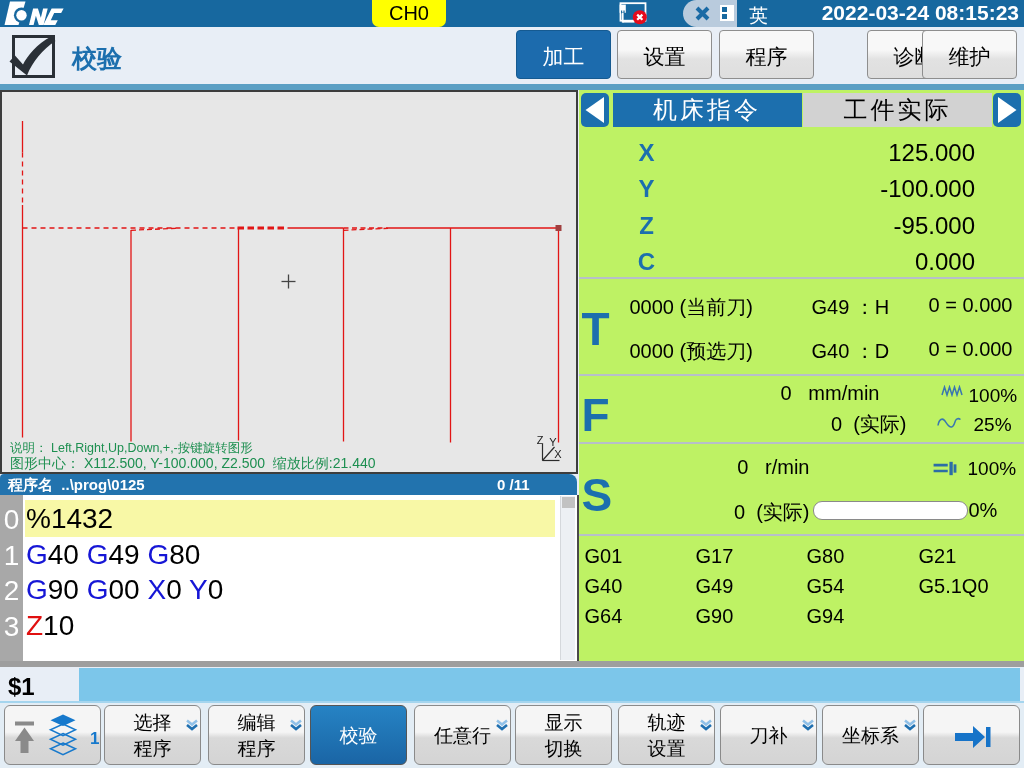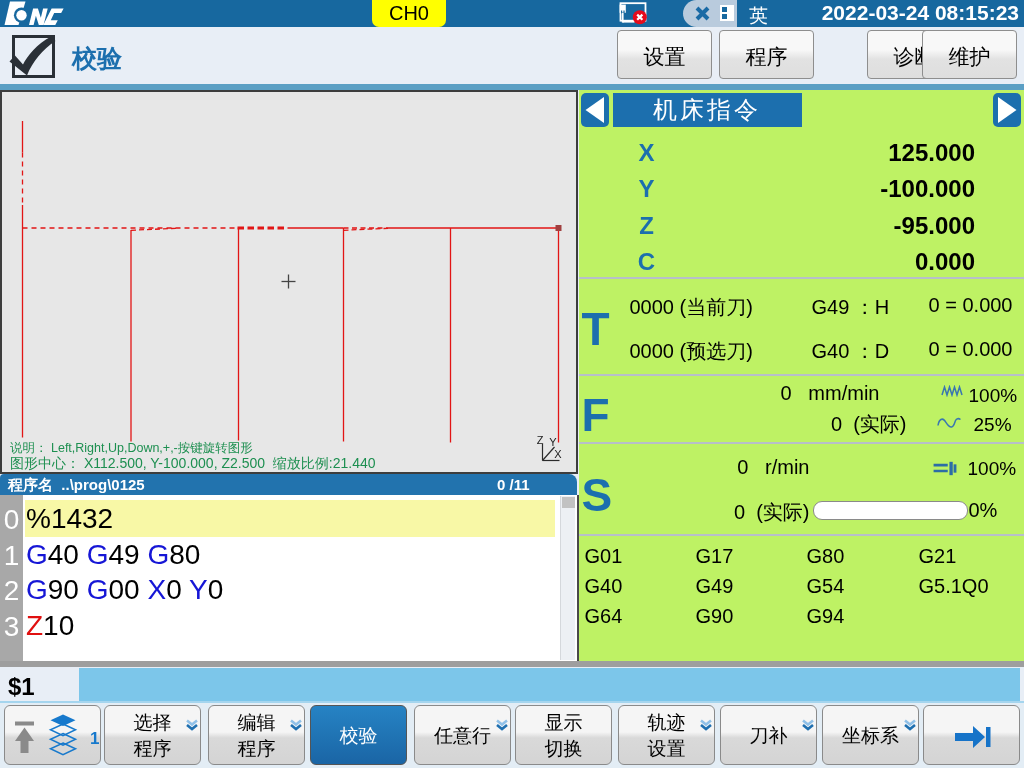--- a/index.html
+++ b/index.html
@@ -38,21 +38,21 @@
 .zR { color:#e01010; }
 #pscroll { left:560px; top:1px; width:15px; height:164px; background:#edf0f4; border-left:1px solid #d5d8dc; }
 #pthumb { left:1px; top:1px; width:13px; height:11px; background:#c2c2c2; }
 
 
 #rpanel { left:578.5px; top:89.5px; width:445.5px; height:691px; background:#bef264; }
 .rsep { position:absolute; left:0; width:445.5px; height:2px; background:#b7bfc9; }
 .arrowbtn { position:absolute; top:3.5px; width:28px; height:34px; background:#1c6fae; border-radius:5px; }
 .tabhdr { position:absolute; top:3.5px; width:189px; height:34px; font-size:24px; letter-spacing:3px; text-align:center; line-height:33px; }
 .axisL { position:absolute; color:#1c6fae; font-size:24px; font-weight:bold; width:40px; text-align:center; }
-.axisV { position:absolute; right:49px; font-size:24px; font-weight:bold; color:#000; }
+.axisV { position:absolute; right:49px; font-size:24px; font-weight:normal; color:#000; }
 .bigL { position:absolute; left:3px; color:#1c6fae; font-size:46px; font-weight:bold; }
 .trow { position:absolute; font-size:20px; color:#000; white-space:pre; }
 
 
 .gcell { position:absolute; font-size:20px; color:#000; }
 
 
 #botsep { left:0; top:661px; width:1024px; height:6px; background:#9e9e9e; }
 #dollarrow { left:0; top:667px; width:1024px; height:33.5px; background:#e8eef6; }
 #dollarblue { left:79px; top:1px; width:941px; height:32.5px; background:#7cc6ea; }
@@ -101,20 +101,21 @@
     <div class="abs" id="yingTxt">英</div>
     <div class="abs" id="dateTxt">2022-03-24 08:15:23</div>
   </div>
 
   <div class="abs" id="titlerow">
     <svg class="abs" style="left:9px;top:8px" width="50" height="46" viewBox="0 0 50 46">
       <rect x="4.5" y="1.5" width="40" height="40" fill="none" stroke="#2a3037" stroke-width="3"></rect>
       <path d="M0.5 26.5 L6 20.5 L14 29.5 C18.5 20.5 28 9 42 1.5 L46.5 6 C33.5 14.5 23.5 26.5 18 40.5 Z" fill="#2a3037"></path>
     </svg>
     <div class="abs" id="titleTxt">校验</div>
+    <div class="abs tabbtn tabactive" style="left:516px;">加工</div>
     <div class="abs tabbtn" style="left:617px;">设置</div>
     <div class="abs tabbtn" style="left:719px;">程序</div>
     <div class="abs tabbtn" style="left:820px;margin-left:47px;">诊断</div>
     <div class="abs tabbtn" style="left:922px;">维护</div>
   </div>
   <div class="abs" id="hdrband"></div>
 
   <div class="abs" id="plot">
     <svg class="abs" style="left:0;top:0" width="574" height="380" viewBox="0 0 574 380">
 
@@ -176,20 +177,21 @@
         </div>
     </div>
   </div>
 
   <div class="abs" id="rpanel">
 
     <svg class="arrowbtn" style="left:2px" viewBox="0 0 28 34">
         <path d="M23 4 L4.5 17 L23 30 Z" fill="#fff"></path>
       </svg>
     <div class="tabhdr" style="left:34px;background:#1c6fae;color:#fff;">机床指令</div>
+    <div class="tabhdr" style="left:224.5px;background:#d2d2d2;color:#000;">工件实际</div>
     <svg class="arrowbtn" style="left:414.5px" viewBox="0 0 28 34">
         <path d="M5 4 L23.5 17 L5 30 Z" fill="#fff"></path>
       </svg>
 
     <div class="axisL" style="left:48px;top:49px">X</div>
     <div class="axisL" style="left:48px;top:85.5px">Y</div>
     <div class="axisL" style="left:48px;top:122px">Z</div>
     <div class="axisL" style="left:48px;top:158.5px">C</div>
     <div class="axisV" style="top:49px">125.000</div>
     <div class="axisV" style="top:85.5px">-100.000</div>

